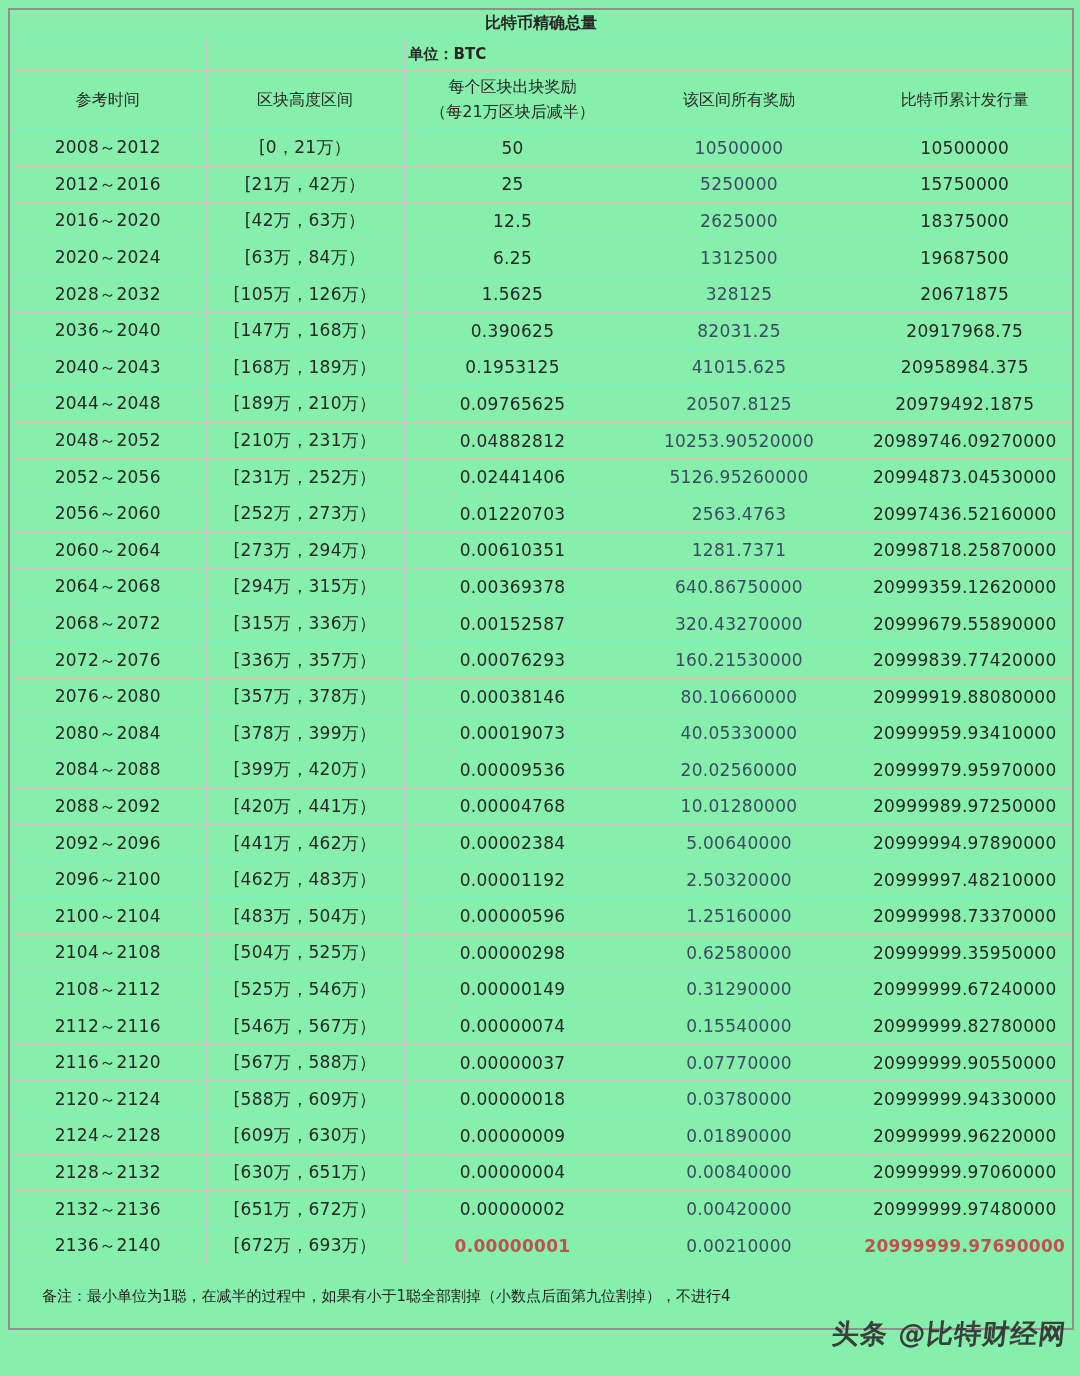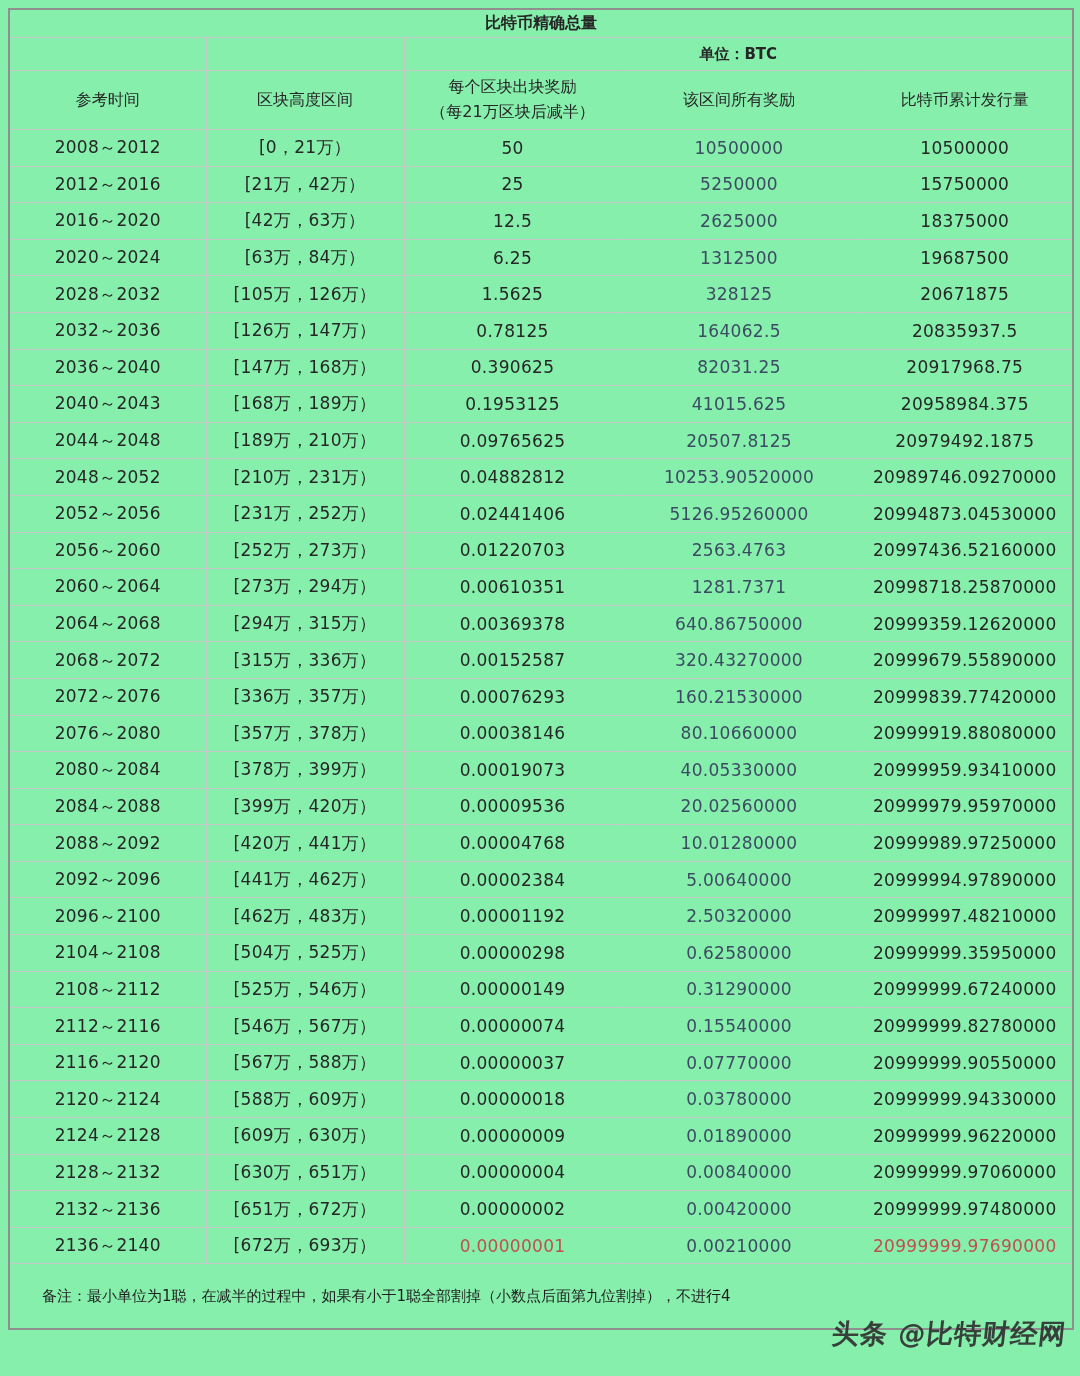--- a/index.html
+++ b/index.html
@@ -30,41 +30,40 @@
   .title-row td{
     height:27px;
     font-size:16px;
     font-weight:bold;
     text-align:center;
   }
   .unit-row td{
     height:32px;
     font-size:15px;
     font-weight:bold;
-    text-align:center;
   }
   .header-row th{
     height:58px;
     font-size:16px;
     font-weight:normal;
     text-align:center;
     line-height:1.55;
   }
   tbody.data-rows td{
     height:35.6px;
     font-size:17px;
     text-align:center;
     letter-spacing:0.3px;
   }
   tbody.data-rows td.col-interval{
     color:#3c4b63;
   }
   tbody.data-rows td.red{
     color:#c0504d;
-    font-weight:normal;
+    font-weight:bold;
   }
   .note-row td{
     height:64px;
     font-size:15px;
     text-align:left;
     padding-left:32px;
     color:#1f1f1f;
   }
   .watermark{
     position:absolute;
@@ -138,27 +137,20 @@
           <td>19687500</td>
         </tr>
         <tr>
           <td>2028～2032</td>
           <td>[105万，126万）</td>
           <td>1.5625</td>
           <td class="col-interval">328125</td>
           <td>20671875</td>
         </tr>
         <tr>
-          <td>2032～2036</td>
-          <td>[126万，147万）</td>
-          <td>0.78125</td>
-          <td class="col-interval">164062.5</td>
-          <td>20835937.5</td>
-        </tr>
-        <tr>
           <td>2036～2040</td>
           <td>[147万，168万）</td>
           <td>0.390625</td>
           <td class="col-interval">82031.25</td>
           <td>20917968.75</td>
         </tr>
         <tr>
           <td>2040～2043</td>
           <td>[168万，189万）</td>
           <td>0.1953125</td>
@@ -255,20 +247,27 @@
           <td>0.00002384</td>
           <td class="col-interval">5.00640000</td>
           <td>20999994.97890000</td>
         </tr>
         <tr>
           <td>2096～2100</td>
           <td>[462万，483万）</td>
           <td>0.00001192</td>
           <td class="col-interval">2.50320000</td>
           <td>20999997.48210000</td>
+        </tr>
+        <tr>
+          <td>2100～2104</td>
+          <td>[483万，504万）</td>
+          <td>0.00000596</td>
+          <td class="col-interval">1.25160000</td>
+          <td>20999998.73370000</td>
         </tr>
         <tr>
           <td>2104～2108</td>
           <td>[504万，525万）</td>
           <td>0.00000298</td>
           <td class="col-interval">0.62580000</td>
           <td>20999999.35950000</td>
         </tr>
         <tr>
           <td>2108～2112</td>

